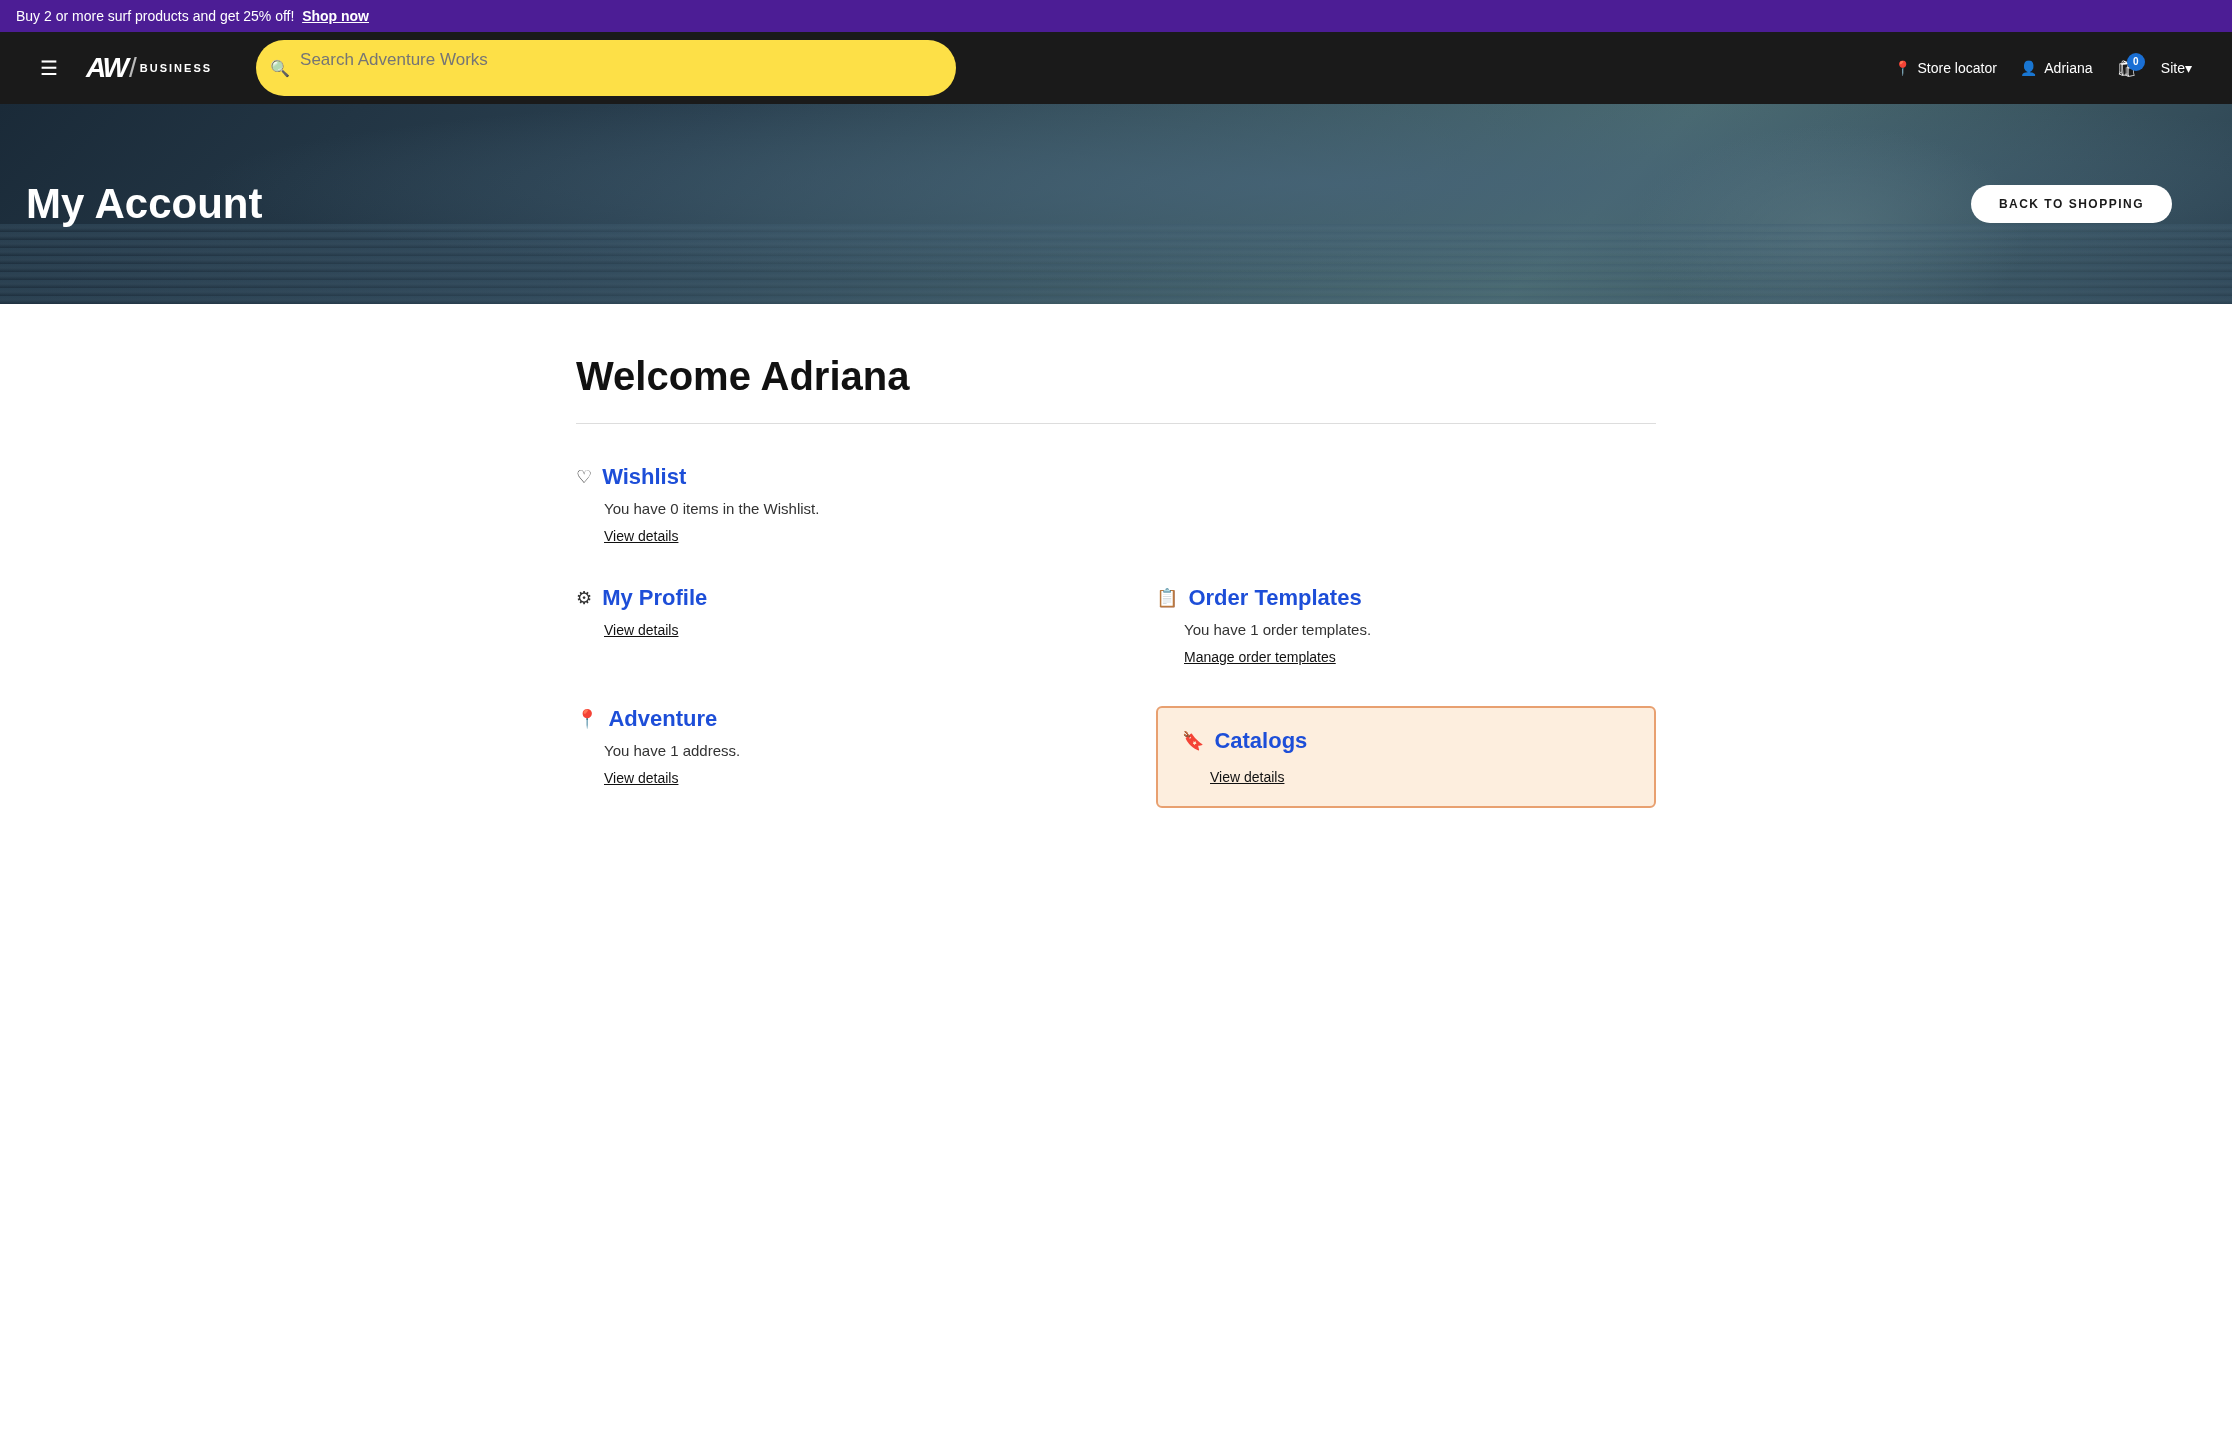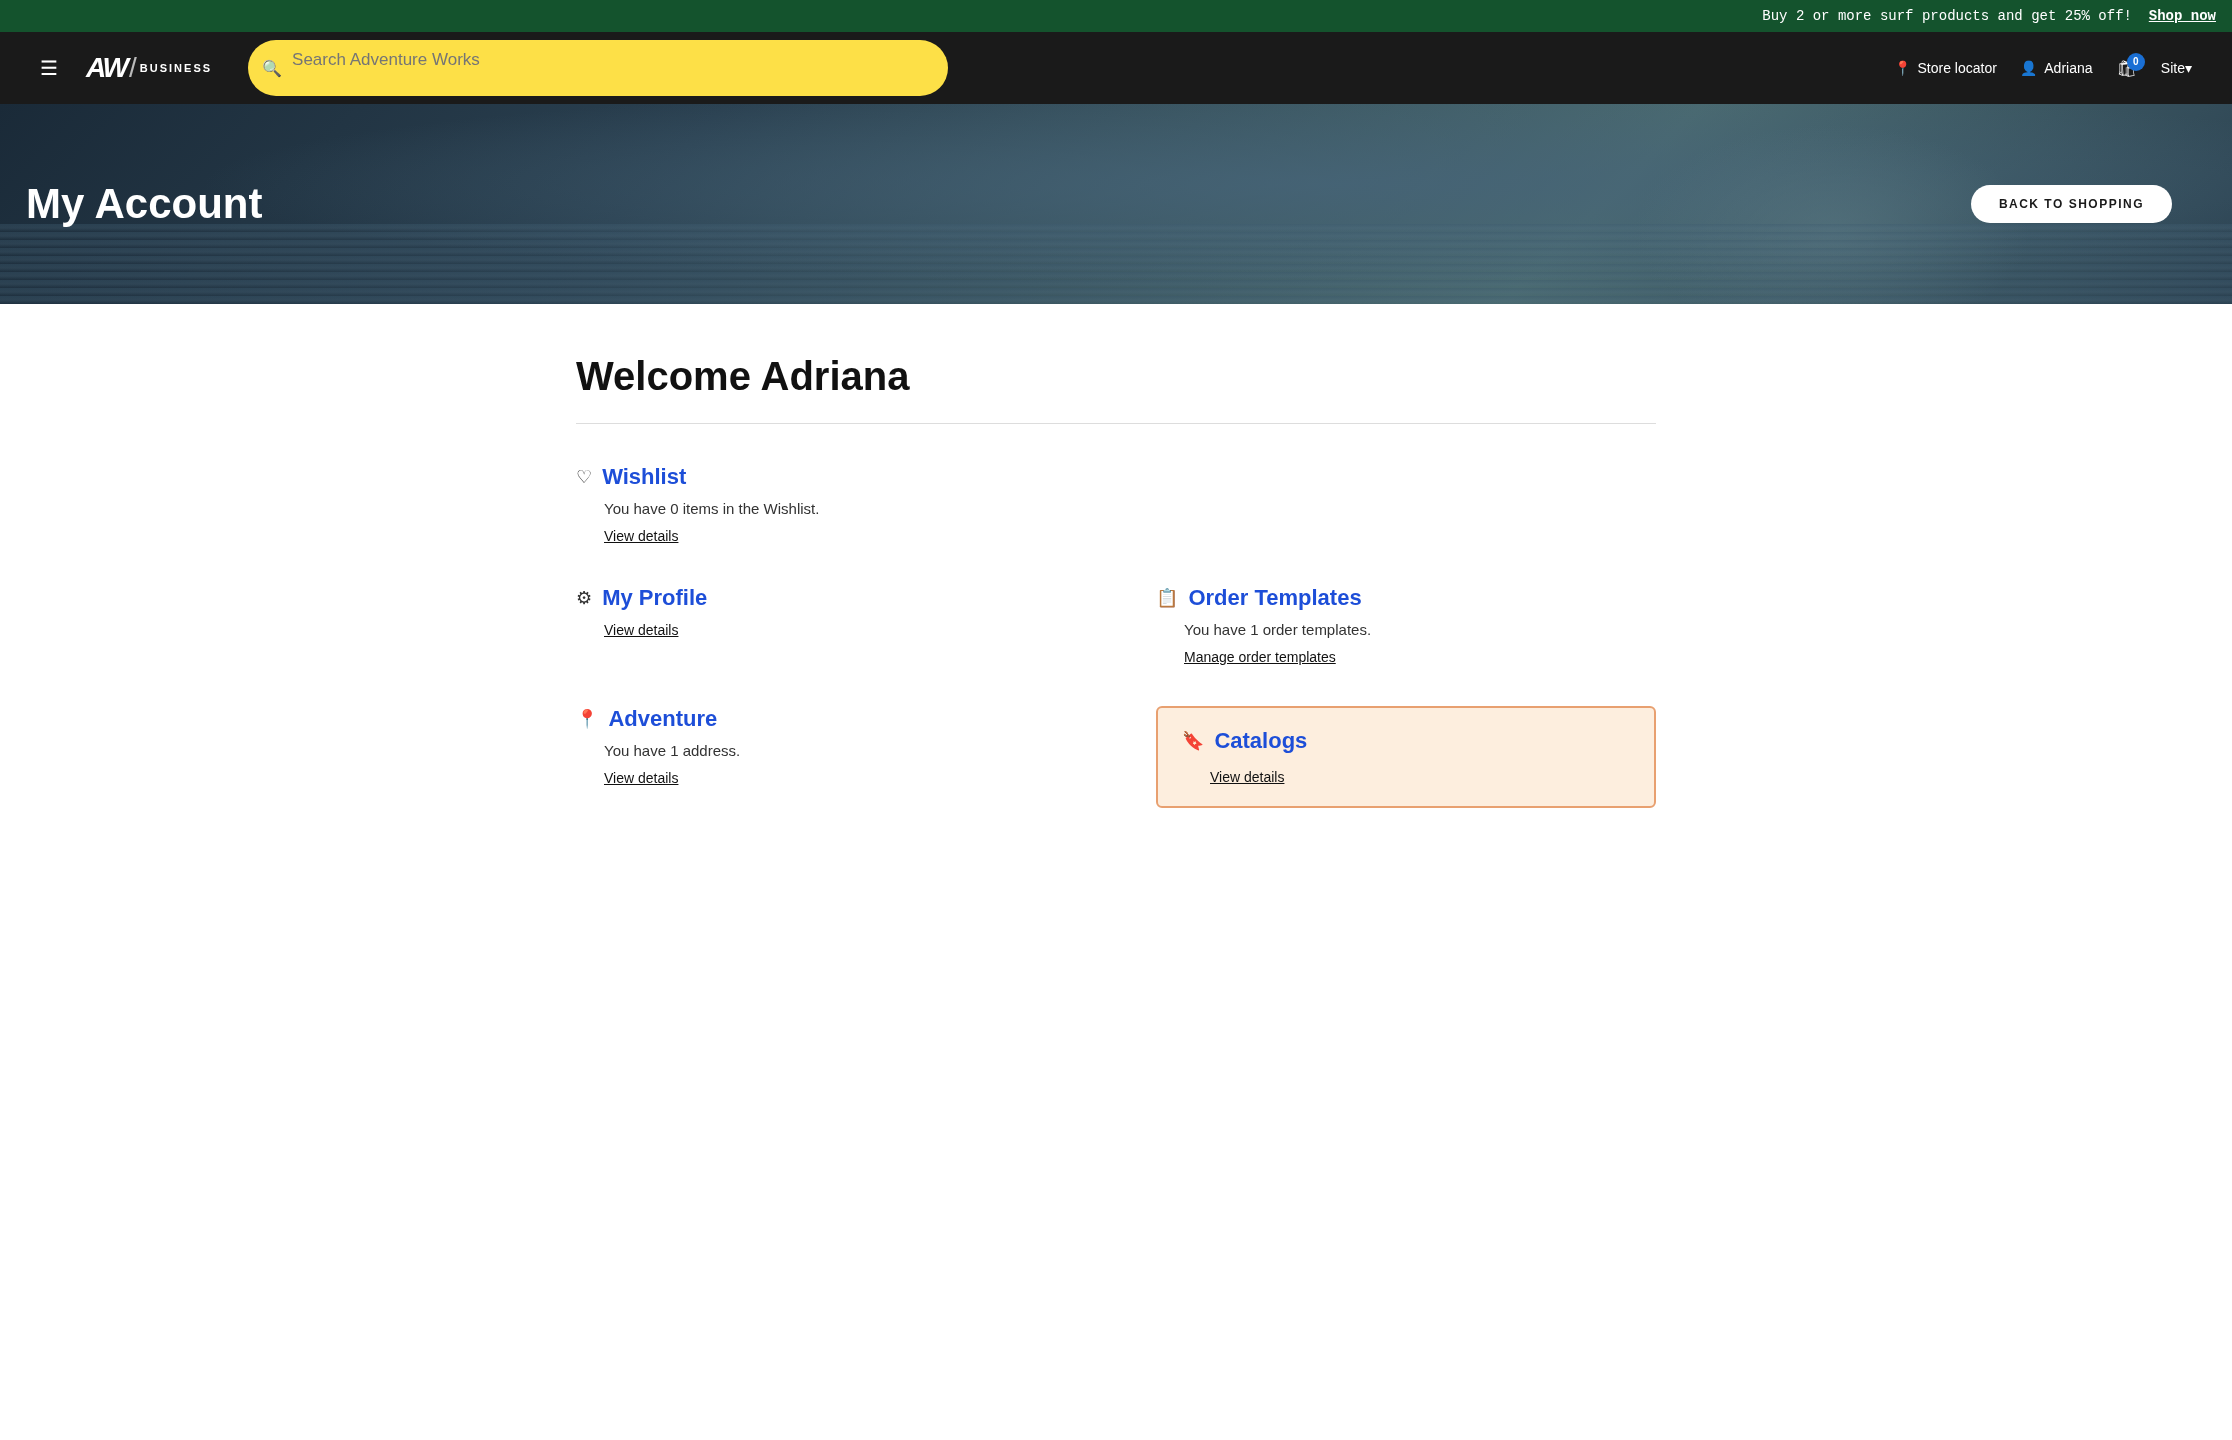--- a/index.html
+++ b/index.html
@@ -1,25 +1,24 @@
 <!DOCTYPE html>
 <html><head>
   <meta charset="utf-8">
   <style>
     * { margin: 0; padding: 0; box-sizing: border-box; }
     body { font-family: -apple-system, BlinkMacSystemFont, 'Segoe UI', Arial, sans-serif; background: #fff; }
 
     
     .promo-banner {
-      background: #14532d;
-      color: #fff;
-      text-align: right;
+      background: #4c1d95;
+      color: #fff;
+      text-align: left;
       padding: 8px 16px;
       font-size: 14px;
-      font-family: Liberation Mono, monospace;
     }
     .promo-banner a { color: #fff; font-weight: bold; text-decoration: underline; }
 
     
     .header {
       background: #1a1a1a;
       display: flex;
       align-items: center;
       padding: 0 40px;
       height: 72px;
@@ -31,21 +30,21 @@
       cursor: pointer;
       margin-right: 8px;
     }
     .header-logo {
       display: flex;
       align-items: center;
       color: #fff;
       font-weight: 900;
       font-size: 22px;
       letter-spacing: -1px;
-      margin-right: 16px;
+      margin-right: 24px;
       white-space: nowrap;
       justify-content: center;
     }
     .logo-aw {
       font-style: italic;
       font-size: 28px;
       font-weight: 900;
       letter-spacing: -2px;
     }
     .logo-slash {

